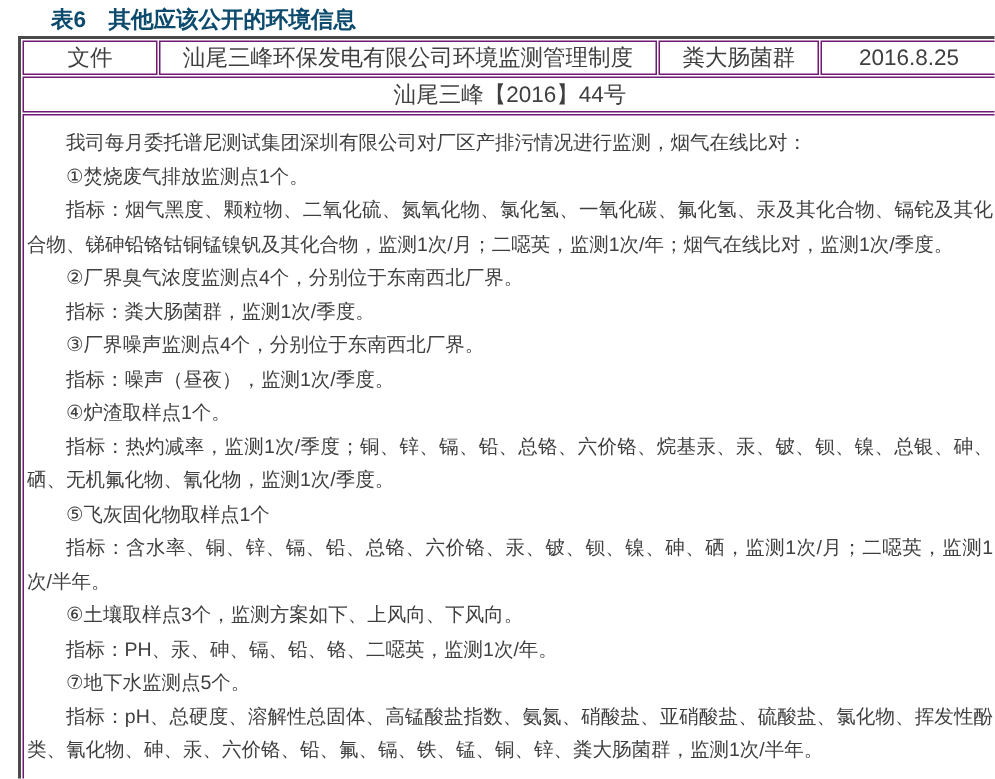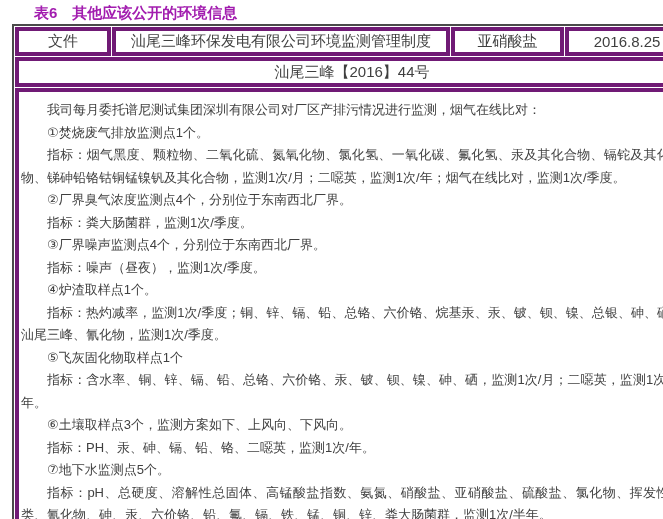--- a/index.html
+++ b/index.html
@@ -12,34 +12,34 @@
     height: 519px;
     overflow: hidden;
     font-family: "Liberation Sans", "DejaVu Sans", sans-serif;
     color: #3f3f3f;
     -webkit-font-smoothing: none;
   }
   .doc-title {
     padding: 4px 0 1px 34px;
     font-size: 15px;
     font-weight: bold;
-    color: #a21caf;
+    color: #0c4a6e;
     white-space: pre;
   }
   table.doc-table {
     margin-left: 12px;
     width: 641px;
     table-layout: fixed;
     border: 2px solid #4a4a4a;
     border-collapse: separate;
     border-spacing: 1px;
     background: #ffffff;
   }
   table.doc-table td {
-    border: 4px solid #701a75;
+    border: 1px solid #701a75;
     overflow: hidden;
   }
   .hdr-row td {
     height: 19px;
     font-size: 15px;
     text-align: center;
     vertical-align: middle;
     padding: 1px 2px;
     white-space: nowrap;
   }
@@ -75,38 +75,38 @@
 </head>
 <body>
 
 <div class="doc-title">表6　其他应该公开的环境信息</div>
 
 <table class="doc-table">
   <tbody>
     <tr class="hdr-row">
       <td class="col-file-label">文件</td>
       <td class="col-file-value">汕尾三峰环保发电有限公司环境监测管理制度</td>
-      <td class="col-date-label">亚硝酸盐</td>
+      <td class="col-date-label">粪大肠菌群</td>
       <td class="col-date-value">2016.8.25</td>
     </tr>
     <tr class="num-row">
       <td colspan="4">汕尾三峰【2016】44号</td>
     </tr>
     <tr>
       <td colspan="4" class="body-cell">
         <div class="body-content">
           <p>我司每月委托谱尼测试集团深圳有限公司对厂区产排污情况进行监测，烟气在线比对：</p>
           <p>①焚烧废气排放监测点1个。</p>
           <p>指标：烟气黑度、颗粒物、二氧化硫、氮氧化物、氯化氢、一氧化碳、氟化氢、汞及其化合物、镉铊及其化合物、锑砷铅铬钴铜锰镍钒及其化合物，监测1次/月；二噁英，监测1次/年；烟气在线比对，监测1次/季度。</p>
           <p>②厂界臭气浓度监测点4个，分别位于东南西北厂界。</p>
           <p>指标：粪大肠菌群，监测1次/季度。</p>
           <p>③厂界噪声监测点4个，分别位于东南西北厂界。</p>
           <p>指标：噪声（昼夜），监测1次/季度。</p>
           <p>④炉渣取样点1个。</p>
-          <p>指标：热灼减率，监测1次/季度；铜、锌、镉、铅、总铬、六价铬、烷基汞、汞、铍、钡、镍、总银、砷、硒、汕尾三峰、氰化物，监测1次/季度。</p>
+          <p>指标：热灼减率，监测1次/季度；铜、锌、镉、铅、总铬、六价铬、烷基汞、汞、铍、钡、镍、总银、砷、硒、无机氟化物、氰化物，监测1次/季度。</p>
           <p>⑤飞灰固化物取样点1个</p>
           <p>指标：含水率、铜、锌、镉、铅、总铬、六价铬、汞、铍、钡、镍、砷、硒，监测1次/月；二噁英，监测1次/半年。</p>
           <p>⑥土壤取样点3个，监测方案如下、上风向、下风向。</p>
           <p>指标：PH、汞、砷、镉、铅、铬、二噁英，监测1次/年。</p>
           <p>⑦地下水监测点5个。</p>
           <p>指标：pH、总硬度、溶解性总固体、高锰酸盐指数、氨氮、硝酸盐、亚硝酸盐、硫酸盐、氯化物、挥发性酚类、氰化物、砷、汞、六价铬、铅、氟、镉、铁、锰、铜、锌、粪大肠菌群，监测1次/半年。</p>
         </div>
       </td>
     </tr>
   </tbody>

